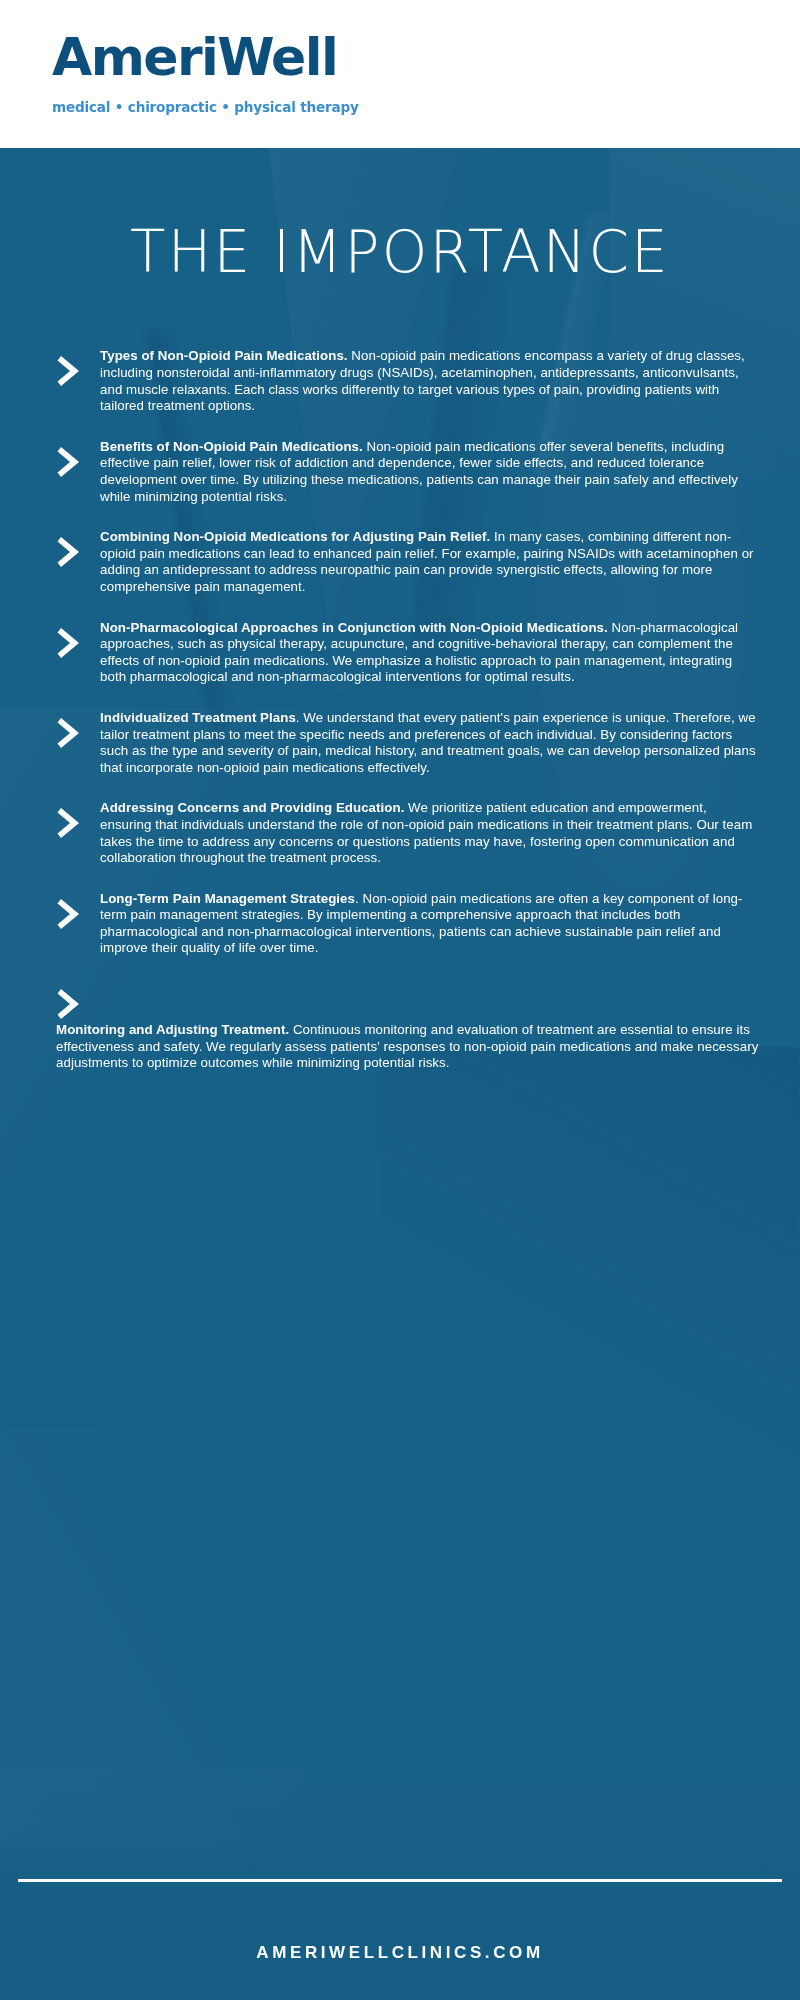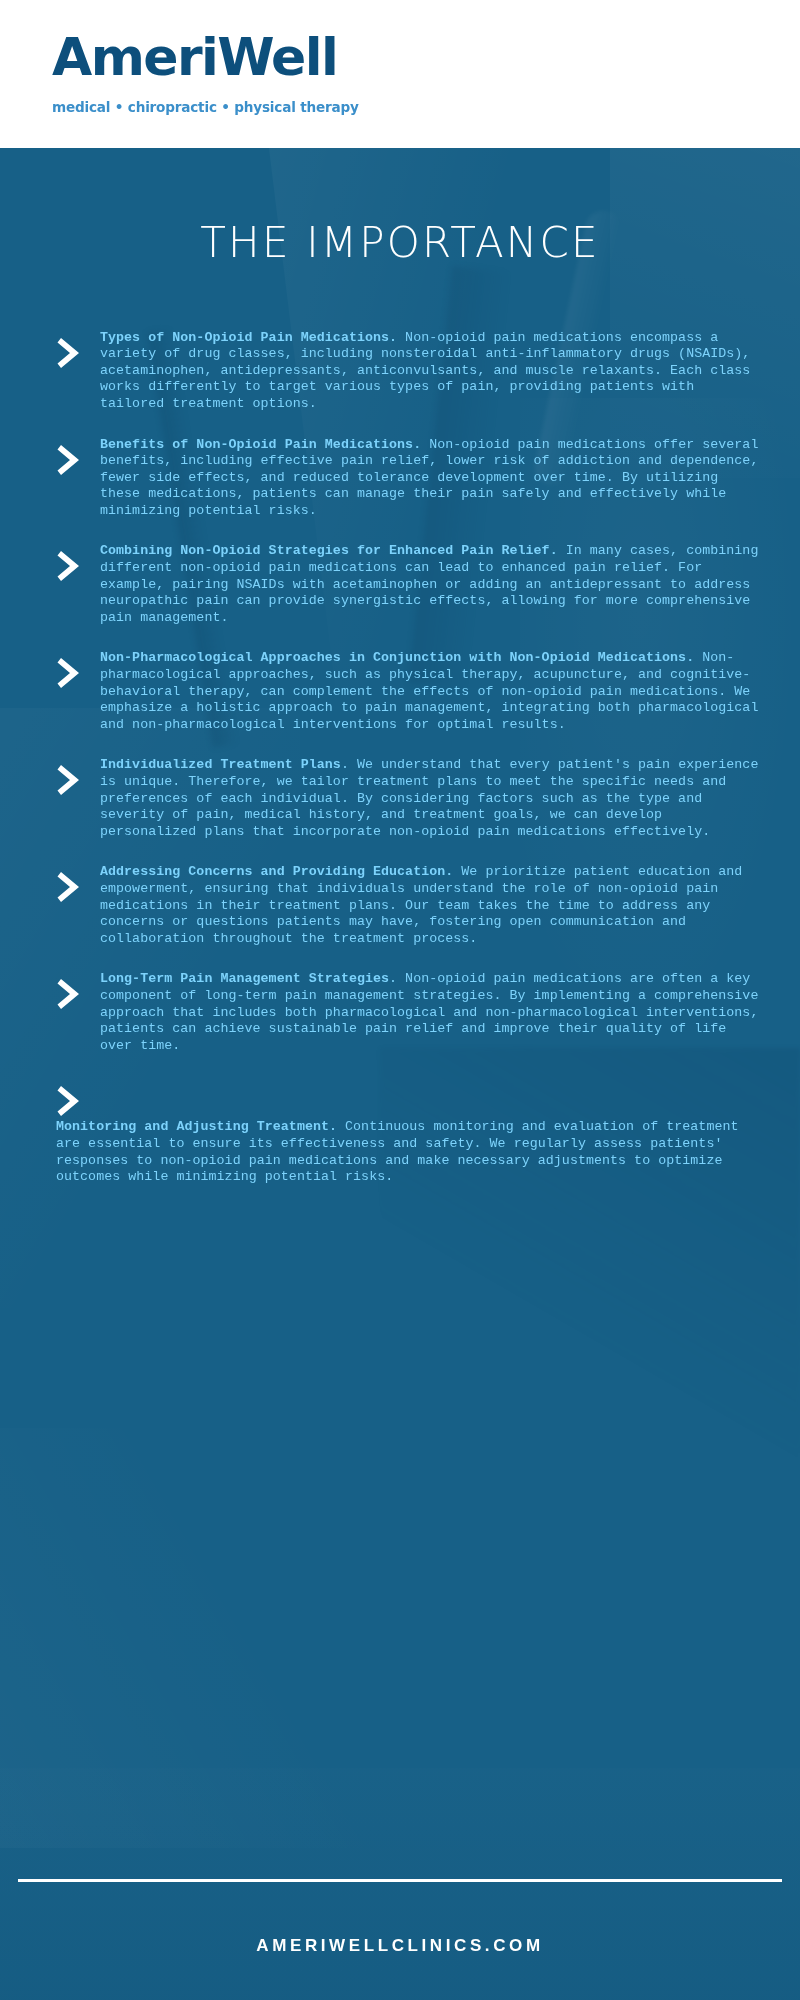--- a/index.html
+++ b/index.html
@@ -124,21 +124,21 @@
 
   
   .title {
     position: relative;
     z-index: 3;
     padding: 70px 28px 0 28px;
     text-align: center;
     color: #ffffff;
     font-family: "DejaVu Sans", sans-serif;
     font-weight: 300;
-    font-size: 42px;
+    font-size: 58px;
     line-height: 1.18;
     letter-spacing: 2.2px;
     text-transform: uppercase;
     -webkit-font-smoothing: antialiased;
   }
   .title .tl { display: block; white-space: nowrap; }
 
   
   .list {
     position: relative;
@@ -158,22 +158,22 @@
     flex: 0 0 auto;
     width: 44px;
     padding-top: 5px;
     display: flex;
     justify-content: flex-start;
   }
   .chev svg { display: block; }
 
   .txt {
     flex: 1 1 auto;
-    color: #7dd3fc;
-    font-family: Liberation Mono, monospace;
+    color: #ffffff;
+    font-family: Liberation Sans, sans-serif;
     font-size: 13.3px;
     line-height: 16.6px;
     letter-spacing: 0.05px;
     text-rendering: optimizeLegibility;
   }
   .txt b {
     font-weight: bold;
   }
 
   
@@ -182,21 +182,21 @@
     left: 18px;
     right: 18px;
     bottom: 118px;
     height: 3px;
     background: #ffffff;
     z-index: 4;
   }
   .footer-url {
     position: absolute;
     left: 0; right: 0;
-    bottom: 44px;
+    bottom: 37px;
     z-index: 4;
     text-align: center;
     color: #ffffff;
     font-family: "Liberation Sans", sans-serif;
     font-weight: bold;
     font-size: 17px;
     letter-spacing: 3.6px;
   }
 </style>
 </head>
@@ -247,21 +247,21 @@
         </span>
         <p class="txt"><b>Benefits of Non-Opioid Pain Medications.</b><span> Non-opioid pain medications offer several benefits, including effective pain relief, lower risk of addiction and dependence, fewer side effects, and reduced tolerance development over time. By utilizing these medications, patients can manage their pain safely and effectively while minimizing potential risks.</span></p>
       </div>
 
       <div class="item">
         <span class="chev">
           <svg width="30" height="36" viewBox="0 0 30 36" aria-hidden="true">
               <path d="M5 3 L23 18 L5 33 L1.5 28.5 L14 18 L1.5 7.5 Z" fill="#ffffff"></path>
             </svg>
         </span>
-        <p class="txt"><b>Combining Non-Opioid Strategies for Enhanced Pain Relief.</b><span> In many cases, combining different non-opioid pain medications can lead to enhanced pain relief. For example, pairing NSAIDs with acetaminophen or adding an antidepressant to address neuropathic pain can provide synergistic effects, allowing for more comprehensive pain management.</span></p>
+        <p class="txt"><b>Combining Non-Opioid Medications for Adjusting Pain Relief.</b><span> In many cases, combining different non-opioid pain medications can lead to enhanced pain relief. For example, pairing NSAIDs with acetaminophen or adding an antidepressant to address neuropathic pain can provide synergistic effects, allowing for more comprehensive pain management.</span></p>
       </div>
 
       <div class="item">
         <span class="chev">
           <svg width="30" height="36" viewBox="0 0 30 36" aria-hidden="true">
               <path d="M5 3 L23 18 L5 33 L1.5 28.5 L14 18 L1.5 7.5 Z" fill="#ffffff"></path>
             </svg>
         </span>
         <p class="txt"><b>Non-Pharmacological Approaches in Conjunction with Non-Opioid Medications.</b><span> Non-pharmacological approaches, such as physical therapy, acupuncture, and cognitive-behavioral therapy, can complement the effects of non-opioid pain medications. We emphasize a holistic approach to pain management, integrating both pharmacological and non-pharmacological interventions for optimal results.</span></p>
       </div>

